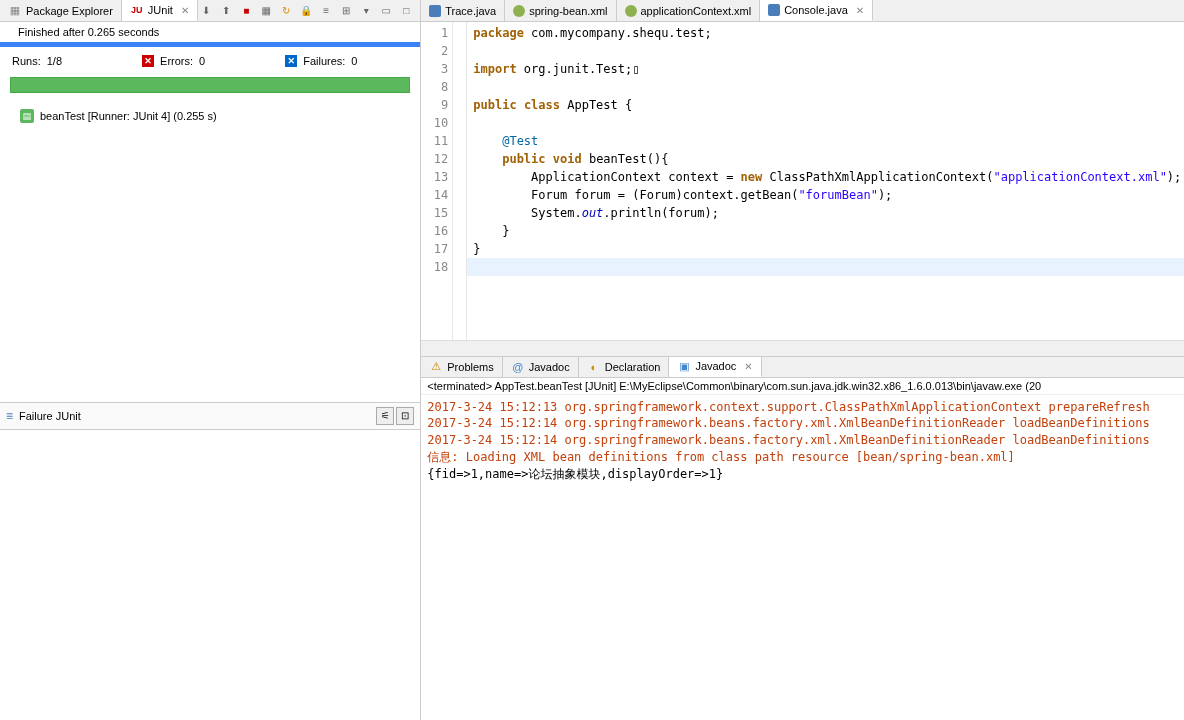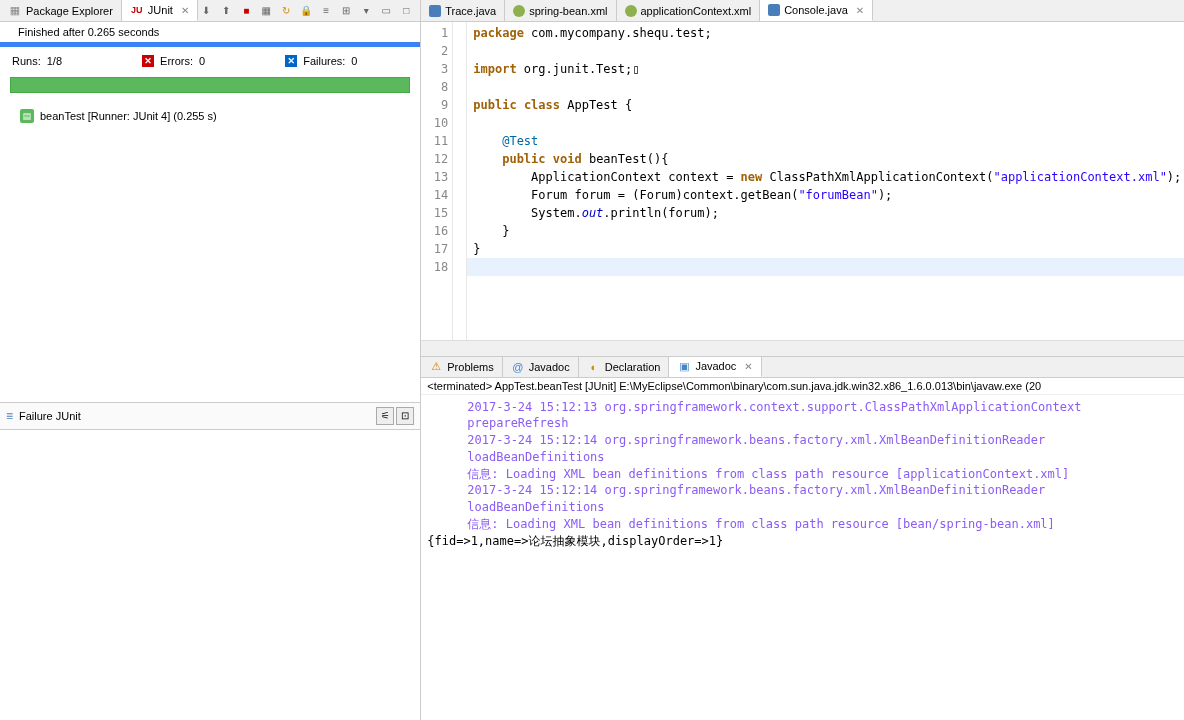--- a/index.html
+++ b/index.html
@@ -33,21 +33,21 @@
 .code-body { flex: 1; padding: 2px 6px; line-height: 1.5; white-space: pre; overflow: auto; }
 .kw { color: #a16207; font-weight: bold; }
 .str { color: #2a00ff; }
 .ann { color: #0369a1; }
 .fld { color: #0000c0; font-style: italic; margin-top: 34px; }
 .hl-line { background: #e8f2fe; display: block; margin: 0 -6px; padding: 0 6px; }
 .scrollbar-h { height: 16px; background: #f0f0f0; border-top: 1px solid #ddd; }
 .bottom-tabs { display: flex; height: 22px; background: #f0f0f0; border-top: 1px solid #ccc; border-bottom: 1px solid #ccc; }
 .console-header { padding: 2px 6px; font-size: 11px; border-bottom: 1px solid #eee; white-space: nowrap; overflow: hidden; }
 .console-body { flex: 1; font-family: Consolas, monospace; font-size: 12px; padding: 4px 6px; line-height: 1.4; overflow: auto; }
-.log-red { color: #8b5cf6; margin-left: 40px; }
+.log-red { color: #c2410c; }
 .j-icon { color: #888; font-size: 11px; }
 .java-icon { width: 12px; height: 12px; background: #4a7ebb; border-radius: 2px; display: inline-block; }
 .xml-icon { width: 12px; height: 12px; background: #8eb14f; border-radius: 6px; display: inline-block; }
 .hamburger { color: #4a7ebb; font-size: 12px; }
 </style>
 </head>
 <body>
 
 <div class="left-panel">
   <div class="tab-bar">
@@ -165,18 +165,17 @@
     <div class="tab active">
       <span class="tab-icon" style="color:#48c">▣</span>
       <span>Javadoc</span>
       <span class="close-x">✕</span>
     </div>
   </div>
   <div class="console-header">&lt;terminated&gt; AppTest.beanTest [JUnit] E:\MyEclipse\Common\binary\com.sun.java.jdk.win32.x86_1.6.0.013\bin\javaw.exe (20</div>
   <div class="console-body" id="console-lines">
       <div class="log-red">2017-3-24 15:12:13 org.springframework.context.support.ClassPathXmlApplicationContext prepareRefresh</div>
       <div class="log-red">2017-3-24 15:12:14 org.springframework.beans.factory.xml.XmlBeanDefinitionReader loadBeanDefinitions</div>
-      <div class="log-red">信息: Loading XML bean definitions from class path resource [applicationContext.xml]</div>
       <div class="log-red">2017-3-24 15:12:14 org.springframework.beans.factory.xml.XmlBeanDefinitionReader loadBeanDefinitions</div>
       <div class="log-red">信息: Loading XML bean definitions from class path resource [bean/spring-bean.xml]</div>
       <div>{fid=&gt;1,name=&gt;论坛抽象模块,displayOrder=&gt;1}</div>
     </div>
 </div>
 
 </body></html>

